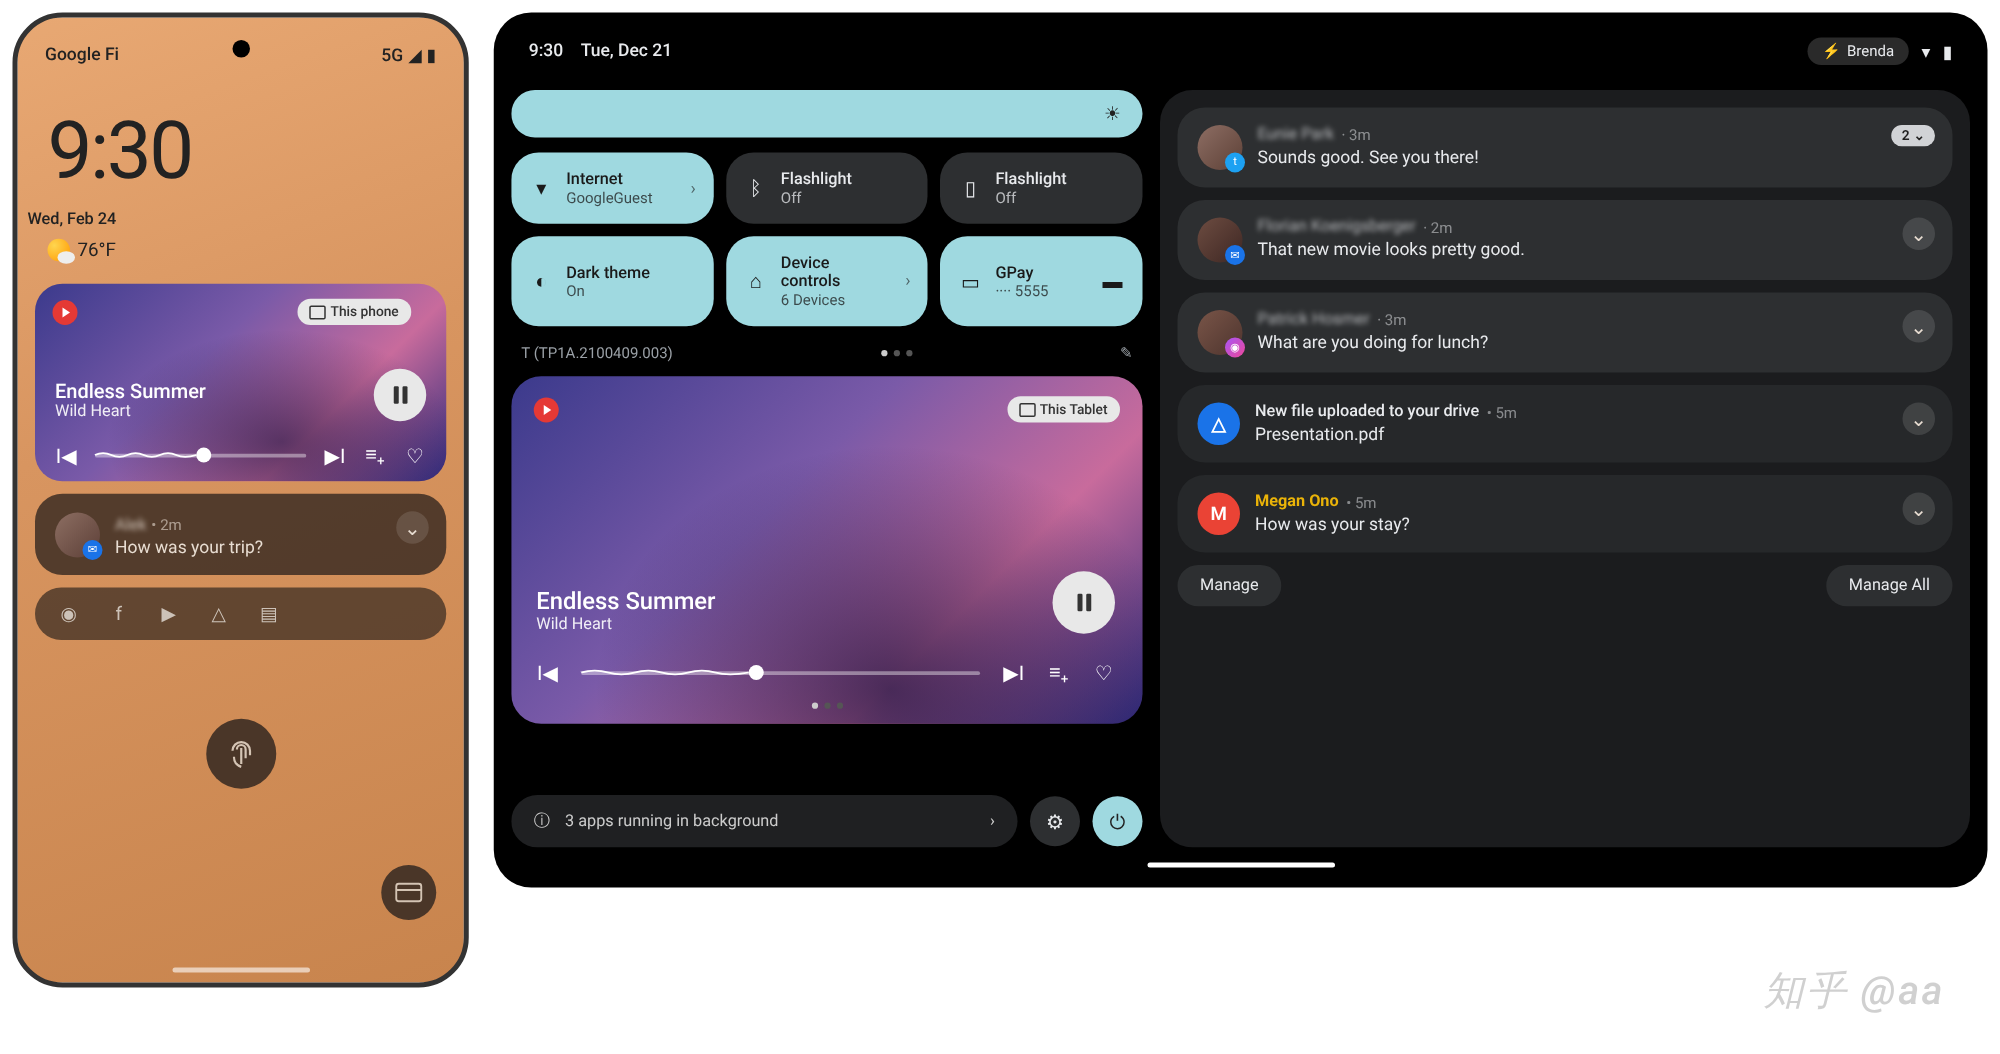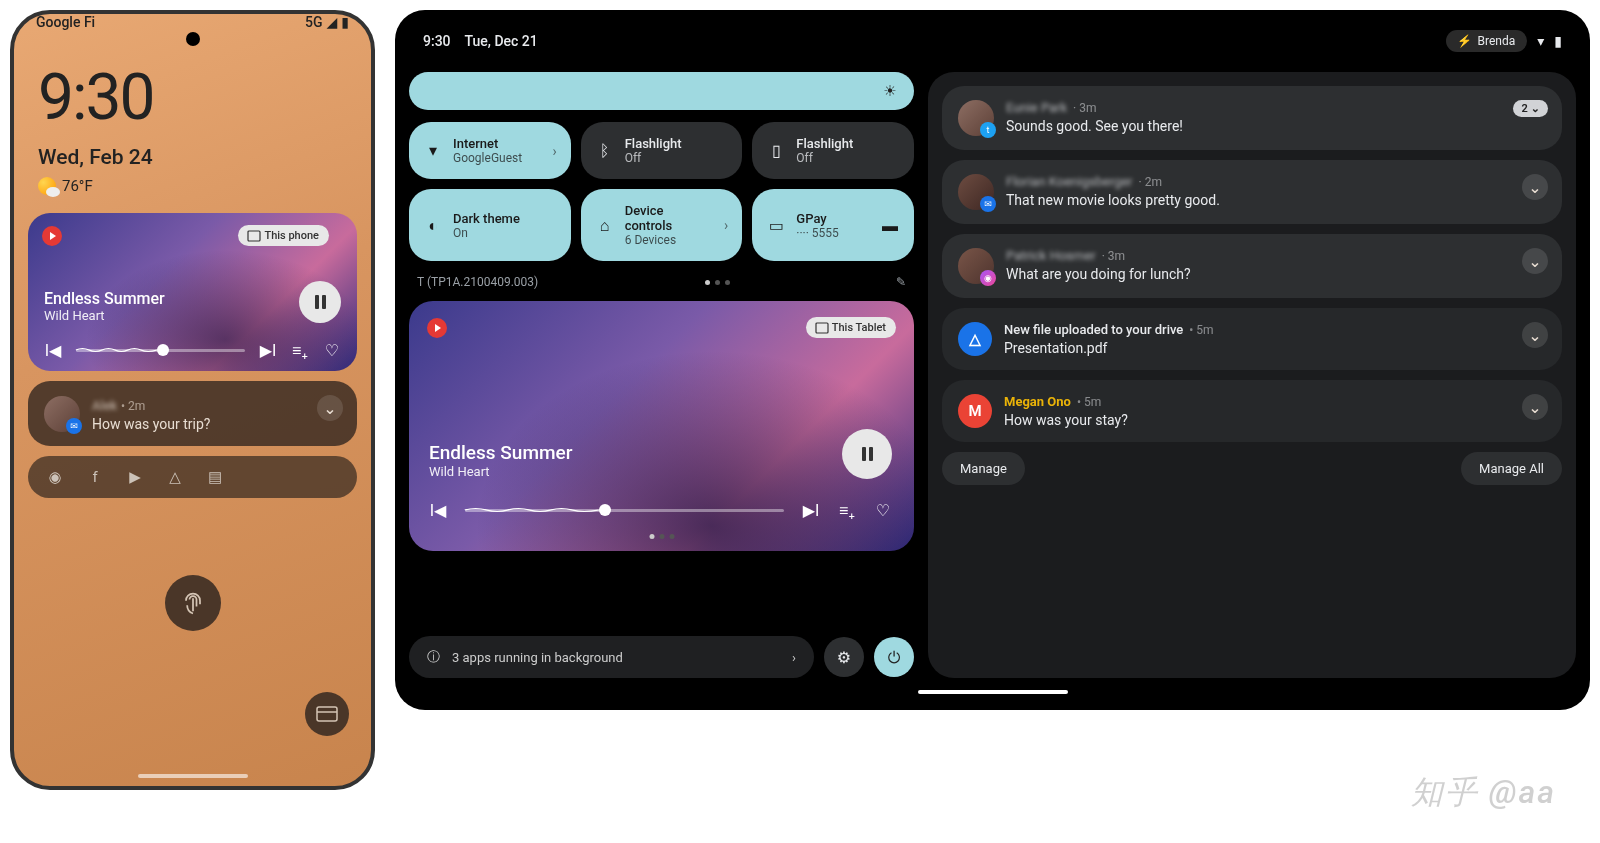--- a/index.html
+++ b/index.html
@@ -1,22 +1,22 @@
 <!DOCTYPE html>
 <html><head>
 <meta charset="utf-8">
 <style>
 *{box-sizing:border-box;margin:0;padding:0;font-family:Roboto,Arial,sans-serif}
 body{background:#fff;display:flex;gap:20px;padding:10px;height:843px;width:1600px;overflow:hidden}
 .phone{width:365px;height:780px;border:4px solid #333;border-radius:40px;position:relative;overflow:hidden;background:linear-gradient(160deg,#e8a873 0%,#d89560 40%,#c8844d 100%)}
 .notch{position:absolute;top:18px;left:50%;transform:translateX(-50%);width:14px;height:14px;background:#000;border-radius:50%}
-.phone-status{display:flex;justify-content:space-between;padding:0 22px 0;font-size:14px;font-weight:500;color:#222}
+.phone-status{display:flex;justify-content:space-between;padding:22px 22px 0;font-size:14px;font-weight:500;color:#222}
 .phone-status .right{display:flex;gap:4px;align-items:center}
 .phone-clock{font-size:64px;font-weight:400;padding:30px 24px 10px;color:#222;letter-spacing:-2px}
-.phone-date{padding:0 24px;font-size:21px;color:#222;font-weight:500}
+.phone-date{padding:0 8px;font-size:13px;color:#222;font-weight:500}
 .phone-weather{padding:8px 24px 18px;font-size:15px;color:#222;display:flex;align-items:center;gap:6px}
 .weather-icon{width:18px;height:18px;background:radial-gradient(circle at 30% 30%,#ffd54f,#ff9800);border-radius:50%;position:relative}
 .weather-icon::after{content:"";position:absolute;bottom:-2px;right:-4px;width:14px;height:10px;background:#eee;border-radius:50%}
 .media-card{margin:0 14px;border-radius:22px;overflow:hidden;position:relative;height:158px;background:linear-gradient(135deg,#3b3a8c 0%,#7a5aa8 40%,#c86b9c 70%,#2e2a7a 100%)}
 .media-card::before{content:"";position:absolute;inset:0;background:radial-gradient(ellipse at 60% 80%,rgba(20,15,60,.6),transparent 50%)}
 .media-top{position:absolute;top:12px;left:14px;right:28px;display:flex;justify-content:space-between;align-items:center}
 .yt-icon{width:20px;height:20px;background:#e53935;border-radius:50%;display:flex;align-items:center;justify-content:center}
 .yt-icon::after{content:"";border-left:6px solid #fff;border-top:4px solid transparent;border-bottom:4px solid transparent;margin-left:1px}
 .cast-chip{background:#e8e8e8;border-radius:14px;padding:4px 10px;font-size:11px;font-weight:500;color:#333;display:flex;align-items:center;gap:4px}
 .media-info{position:absolute;bottom:48px;left:16px;color:#fff}
@@ -58,21 +58,21 @@
 .qs-tile.on{background:#9fd9e0;color:#1a1a1a}
 .qs-icon{width:20px;height:20px;display:flex;align-items:center;justify-content:center;flex-shrink:0}
 .qs-text{flex:1}
 .qs-label{font-size:13px;font-weight:500}
 .qs-sub{font-size:12px;opacity:.75}
 .qs-chev{font-size:14px;opacity:.6}
 .qs-meta{display:flex;justify-content:space-between;align-items:center;padding:14px 8px 8px;font-size:12px;color:#9aa0a6}
 .dots{display:flex;gap:5px}
 .dot{width:5px;height:5px;border-radius:50%;background:#555}
 .dot.active{background:#ccc}
-.media-card-t{border-radius:24px;overflow:hidden;position:relative;height:250px;background:linear-gradient(135deg,#3b3a8c 0%,#7a5aa8 40%,#c86b9c 70%,#2e2a7a 100%);margin-top:4px}
+.media-card-t{border-radius:24px;overflow:hidden;position:relative;height:278px;background:linear-gradient(135deg,#3b3a8c 0%,#7a5aa8 40%,#c86b9c 70%,#2e2a7a 100%);margin-top:4px}
 .media-card-t::before{content:"";position:absolute;inset:0;background:radial-gradient(ellipse at 60% 90%,rgba(20,15,60,.7),transparent 55%)}
 .media-card-t .media-top{top:16px;left:18px;right:18px}
 .media-card-t .media-info{bottom:72px;left:20px}
 .media-card-t .media-title{font-size:19px}
 .media-card-t .play-btn{bottom:72px;right:22px;width:50px;height:50px}
 .media-card-t .media-controls{bottom:32px;left:20px;right:22px;gap:18px}
 .media-dots{position:absolute;bottom:12px;left:50%;transform:translateX(-50%);display:flex;gap:5px}
 .bg-apps-row{display:flex;gap:10px;margin-top:auto;align-items:center}
 .bg-apps{flex:1;background:#1f2022;border-radius:22px;padding:12px 18px;display:flex;align-items:center;gap:12px;font-size:13px;color:#ccc}
 .circ-btn{width:40px;height:40px;border-radius:50%;background:#2d2f31;display:flex;align-items:center;justify-content:center}

